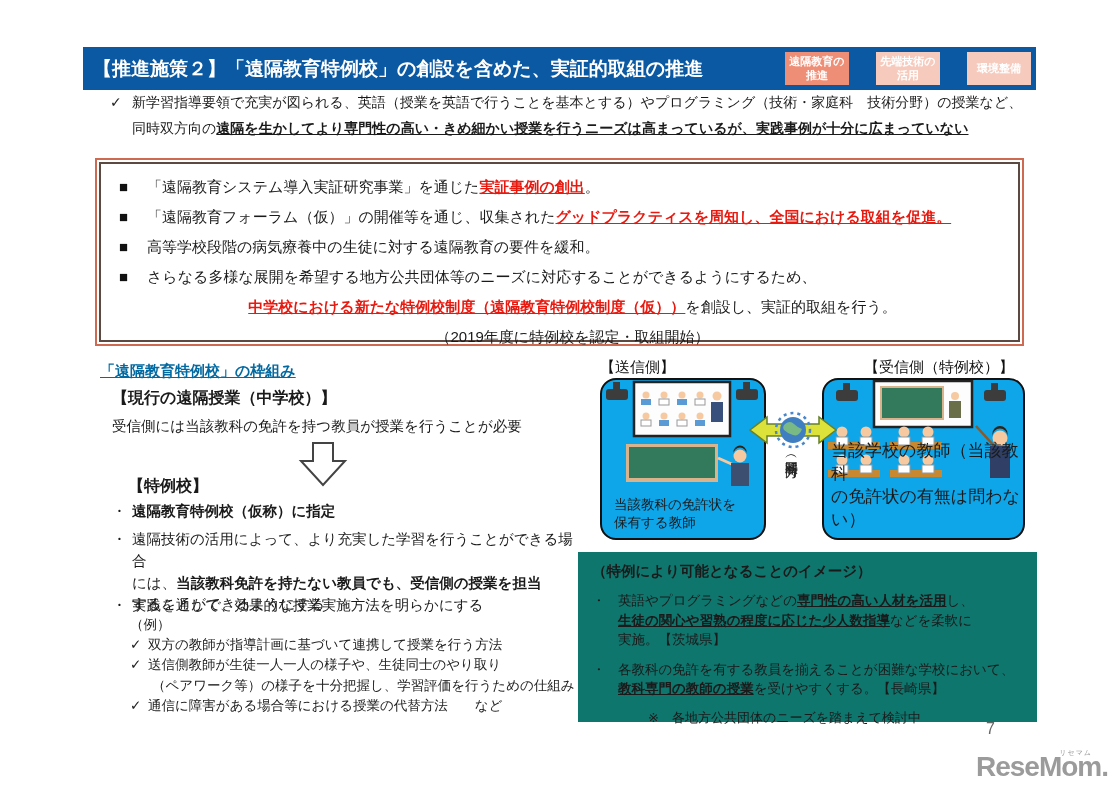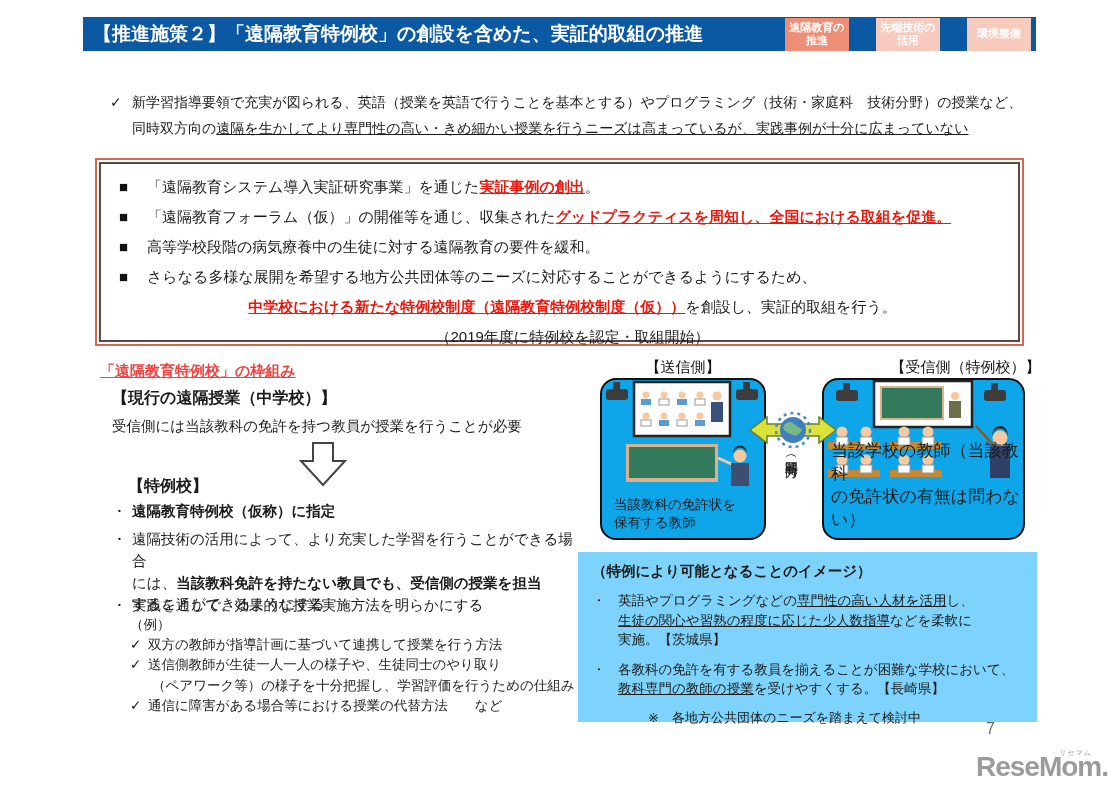--- a/index.html
+++ b/index.html
@@ -1,75 +1,75 @@
 <!DOCTYPE html>
 <html><head>
 <meta charset="utf-8">
 <style>
   html,body{margin:0;padding:0;background:#fff;}
   .slide{
     position:relative;width:1118px;height:787px;background:#ffffff;overflow:hidden;
     font-family:"Liberation Sans","DejaVu Sans",sans-serif;color:#1a1a1a;
   }
   
-  .header{position:absolute;left:83px;top:17px;width:953px;height:34px;background:#0b59a2;
+  .header{position:absolute;left:83px;top:47px;width:953px;height:43px;background:#0b59a2;
     display:flex;align-items:center;}
   .header-title{flex:1;color:#fff;font-weight:bold;font-size:19px;padding-left:10px;white-space:nowrap;}
   .badges{display:flex;gap:27px;padding-right:5px;}
   .badge{width:64px;height:33px;display:flex;align-items:center;justify-content:center;
     text-align:center;color:#fff;font-size:11px;font-weight:bold;line-height:1.2;}
   .badge.b1{background:#ef8e76;}
   .badge.b2,.badge.b3{background:#f6cbbd;}
   
   .lead{position:absolute;left:110px;top:90px;width:930px;font-size:14px;line-height:1.85;}
   .lead-row{display:flex;}
   .check-glyph{width:22px;color:#222;font-weight:bold;flex:none;}
-  .bold-u{font-weight:normal;text-decoration:underline;margin-top:40px;}
+  .bold-u{font-weight:bold;text-decoration:underline;margin-top:40px;}
   .bold{font-weight:bold;}
   .red-em{color:#e8190f;font-weight:bold;text-decoration:underline;}
   
   .measures{position:absolute;left:95px;top:158px;width:929px;height:188px;
     border:2px solid #cf6a52;background:#fff;box-sizing:border-box;}
   .measures-inner{position:absolute;inset:2px;border:2px solid #5c4a42;box-sizing:border-box;
     padding:8px 18px;font-size:15px;}
   .m-line{line-height:30px;display:flex;}
   .m-sq{width:28px;flex:none;color:#111;}
   .m-indent{padding-left:26px;justify-content:center;}
   
   .fw-heading{position:absolute;left:100px;top:362px;font-size:15px;font-weight:bold;
-    color:#ef4444;text-decoration:underline;}
+    color:#0369a1;text-decoration:underline;}
   .fw-current-title{position:absolute;left:112px;top:388px;font-size:16px;font-weight:bold;}
   .fw-current-text{position:absolute;left:112px;top:417px;font-size:14.5px;}
   .down-arrow{position:absolute;left:296px;top:441px;}
   .fw-special-title{position:absolute;left:128px;top:476px;font-size:16px;font-weight:bold;}
   .fw-b{position:absolute;left:112px;width:466px;font-size:14.5px;line-height:1.5;display:flex;}
   .dot-col{width:20px;flex:none;}
   .fw-b1{top:501px;}
   .fw-b2{top:529px;}
   .fw-b3{top:595px;}
   .fw-example-label{position:absolute;left:130px;top:616px;font-size:13.5px;color:#222;}
   .fw-examples{position:absolute;left:130px;top:635px;width:470px;font-size:13.5px;line-height:1.5;color:#222;}
   .ex-row{display:flex;}
   .ex-check{width:18px;flex:none;}
   .ex-l2{padding-left:4px;}
   
-  .diag-label{position:absolute;top:358px;font-size:15px;text-align:center;color:#111;}
+  .diag-label{position:absolute;top:358px;font-size:15px;color:#111;}
   .diag-label.sender{left:600px;width:166px;}
   .diag-label.receiver{left:864px;width:203px;}
   .diag-box{position:absolute;top:378px;height:162px;border:2.5px solid #111;border-radius:16px;
     background:#0ea5e9;box-sizing:border-box;overflow:hidden;}
   .diag-box.sender{left:600px;width:166px;}
   .diag-box.receiver{left:822px;width:203px;}
   .diag-caption{position:absolute;left:12px;bottom:6px;font-size:13.5px;line-height:1.35;}
   .diag-caption.rc{left:7px;font-weight:normal;font-size:17px;}
   .sync-arrow{position:absolute;left:748px;top:408px;width:90px;height:44px;}
   .sync-text{position:absolute;left:782px;top:450px;height:110px;writing-mode:vertical-rl;
     font-size:13px;letter-spacing:1px;color:#222;}
   
-  .idea-box{position:absolute;left:578px;top:552px;width:459px;height:170px;background:#7dd3fc;
+  .idea-box{position:absolute;left:578px;top:552px;width:459px;height:170px;background:#0f766e;
     box-sizing:border-box;padding:10px 12px 0 14px;}
   .idea-title{font-weight:bold;font-size:14.5px;}
   .idea-b{display:flex;font-size:13.5px;line-height:1.45;margin-top:10px;}
   .idea-dot{width:26px;flex:none;}
   .idea-note{margin-top:10px;padding-left:56px;font-size:13px;}
   
   .page-num{position:absolute;left:986px;top:720px;font-size:16px;color:#666;}
   .logo{position:absolute;right:10px;bottom:4px;color:#9b9b9b;}
   .logo-text{font-size:28px;font-weight:bold;letter-spacing:-1px;}
   .logo-ruby{position:absolute;top:-3px;right:16px;font-size:7px;letter-spacing:1px;}

